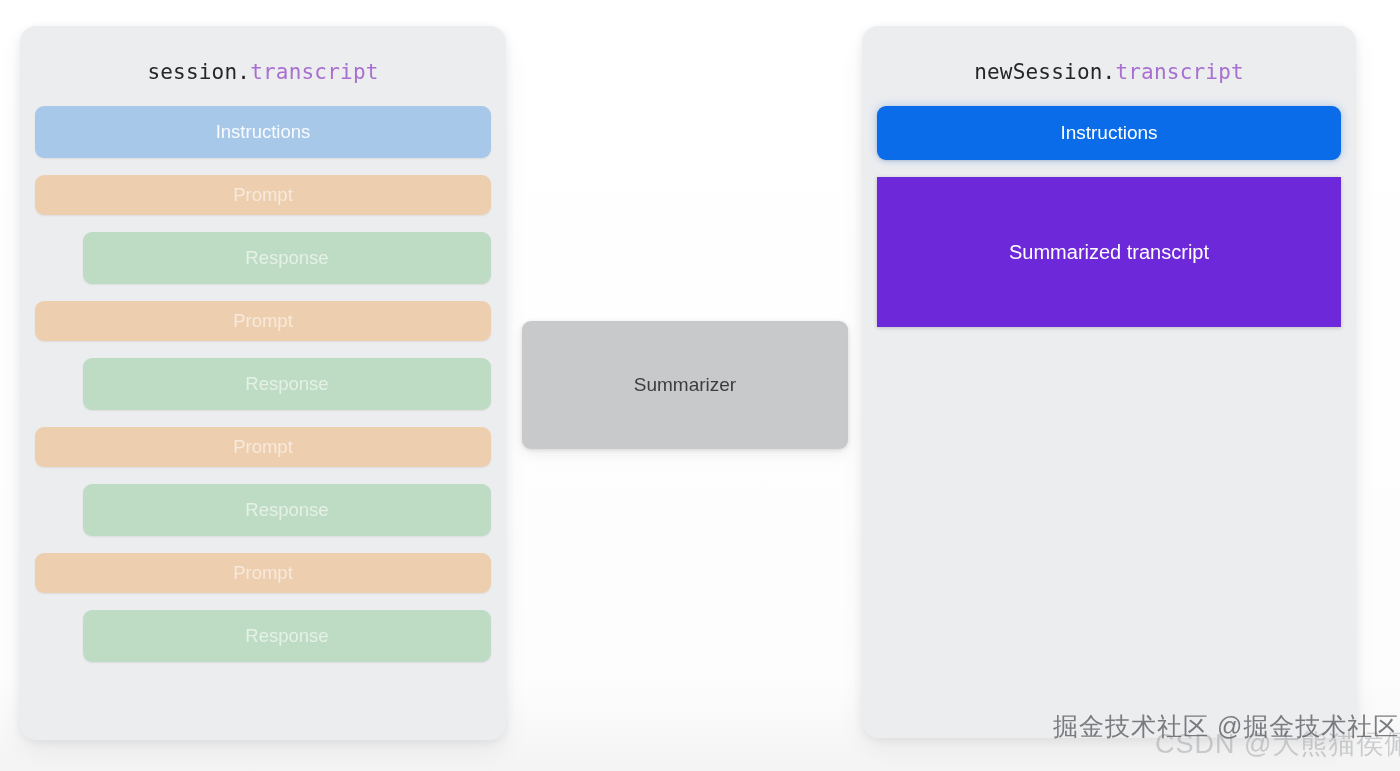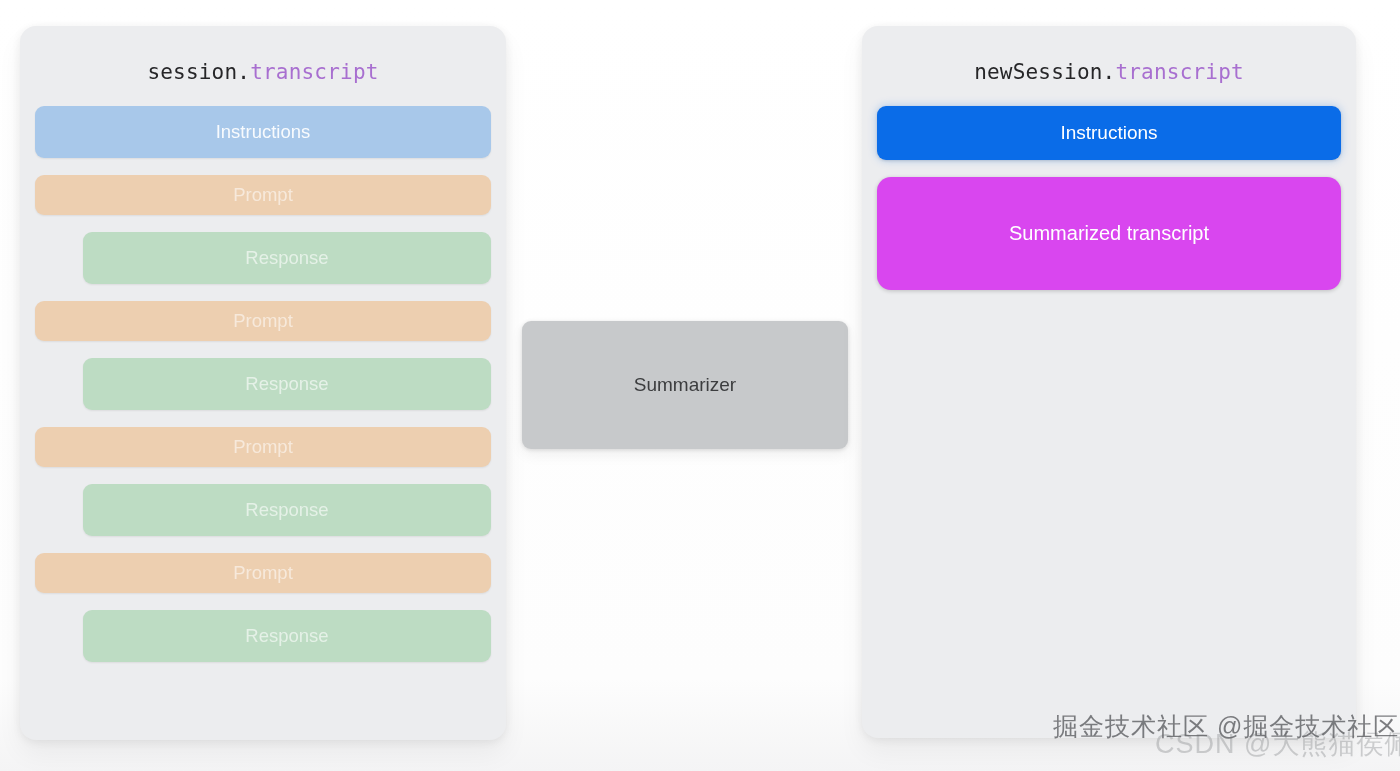--- a/index.html
+++ b/index.html
@@ -89,25 +89,25 @@
   
   .bar-instructions-right {
     height: 54px;
     background: #0a6ce8;
     color: #ffffff;
     font-size: 19px;
     border-radius: 9px;
     box-shadow: 0 0 10px rgba(10,108,232,0.28), 0 1px 3px rgba(0,0,0,0.14);
   }
   .bar-summary {
-    height: 113px;
-    background: #d946ef;
+    height: 150px;
+    background: #6d28d9;
     color: #ffffff;
     font-size: 20px;
-    border-radius: 14px;
+    border-radius: 0;
     box-shadow: 0 1px 4px rgba(0,0,0,0.2);
   }
 
   
   #summarizer {
     position: absolute;
     left: 522px;
     top: 321px;
     width: 326px;
     height: 128px;

